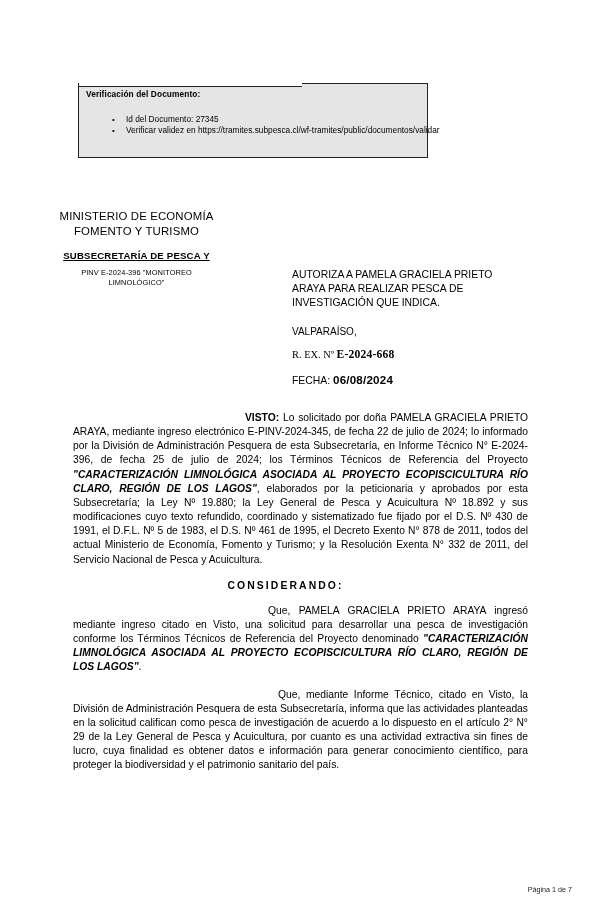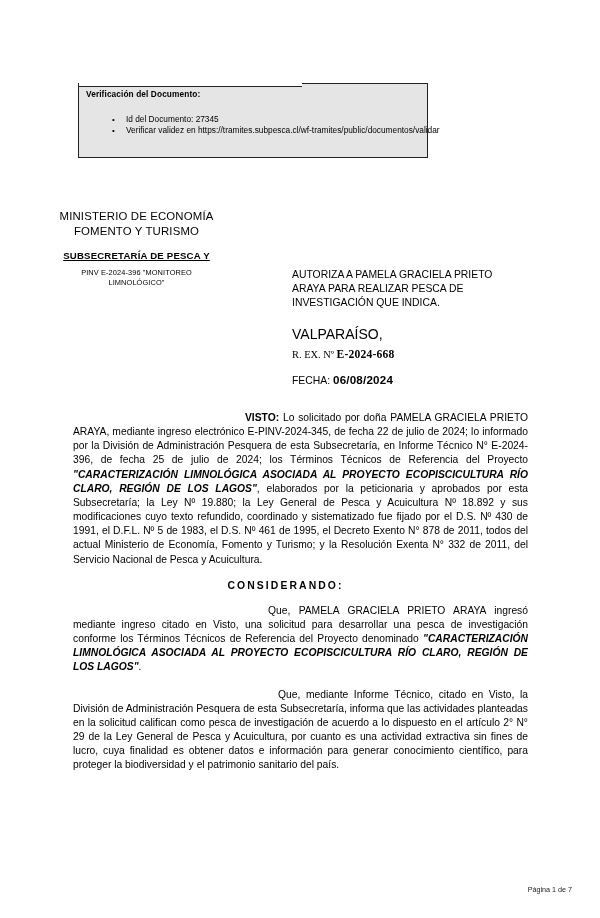--- a/index.html
+++ b/index.html
@@ -105,21 +105,21 @@
     line-height: 14.2px;
     text-align: justify;
     text-align-last: left;
   }
   .subject-line.last { text-align: right; }
 
   .valparaiso {
     position: absolute;
     left: 292px;
     top: 326px;
-    font-size: 14px;
+    font-size: 10px;
   }
   .resol {
     position: absolute;
     left: 292px;
     top: 348px;
     font-size: 10.4px;
     font-family: Liberation Serif, serif;
   }
   .resol b { font-size: 11.6px; letter-spacing: 0.2px; }
   .fecha {

